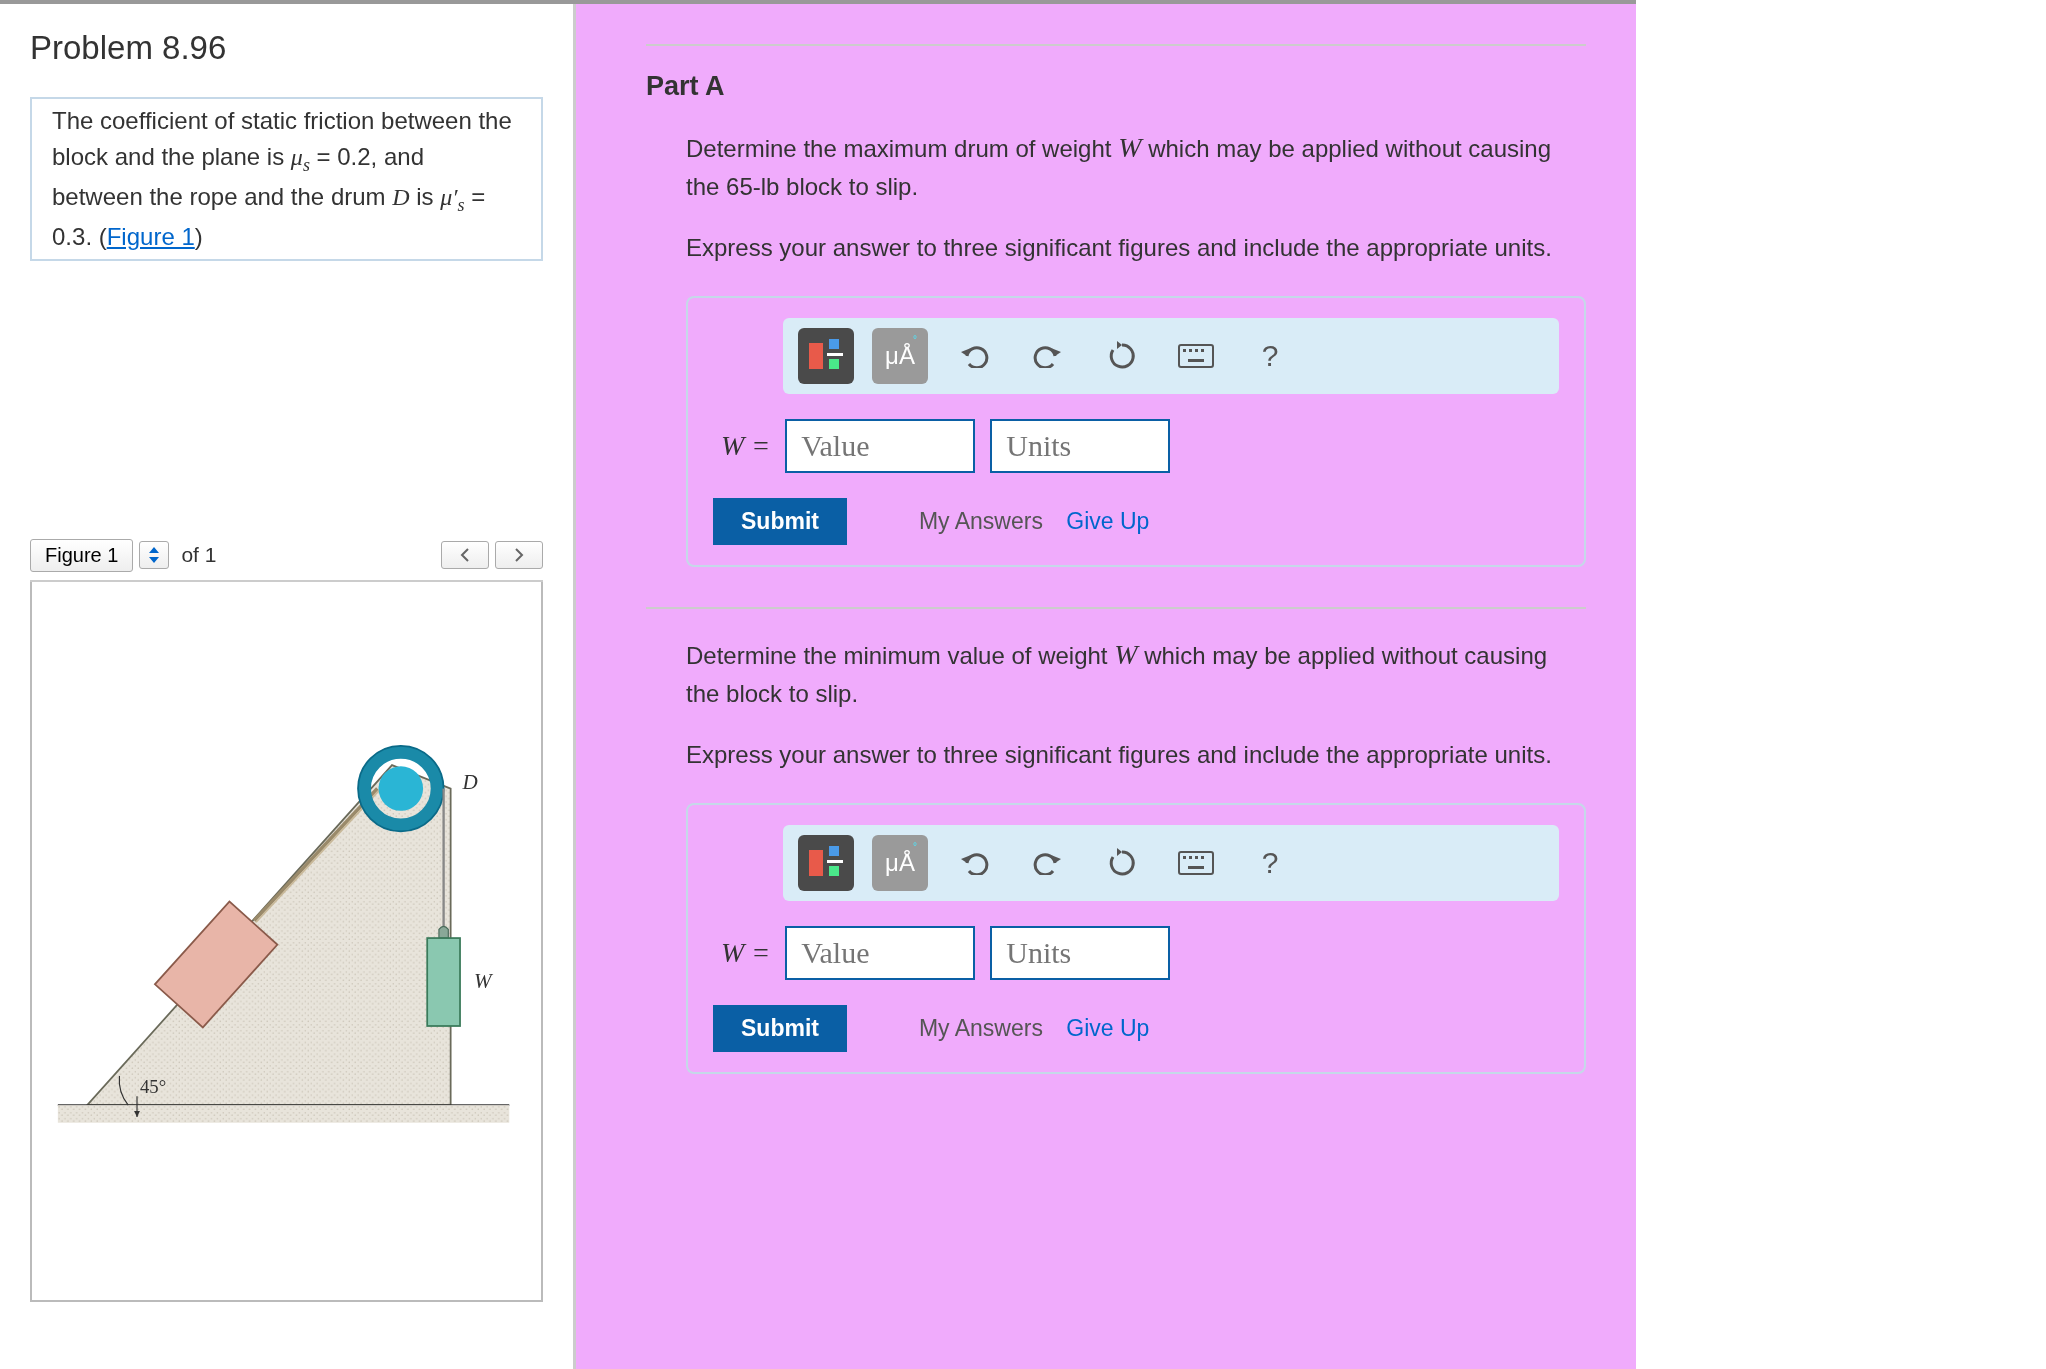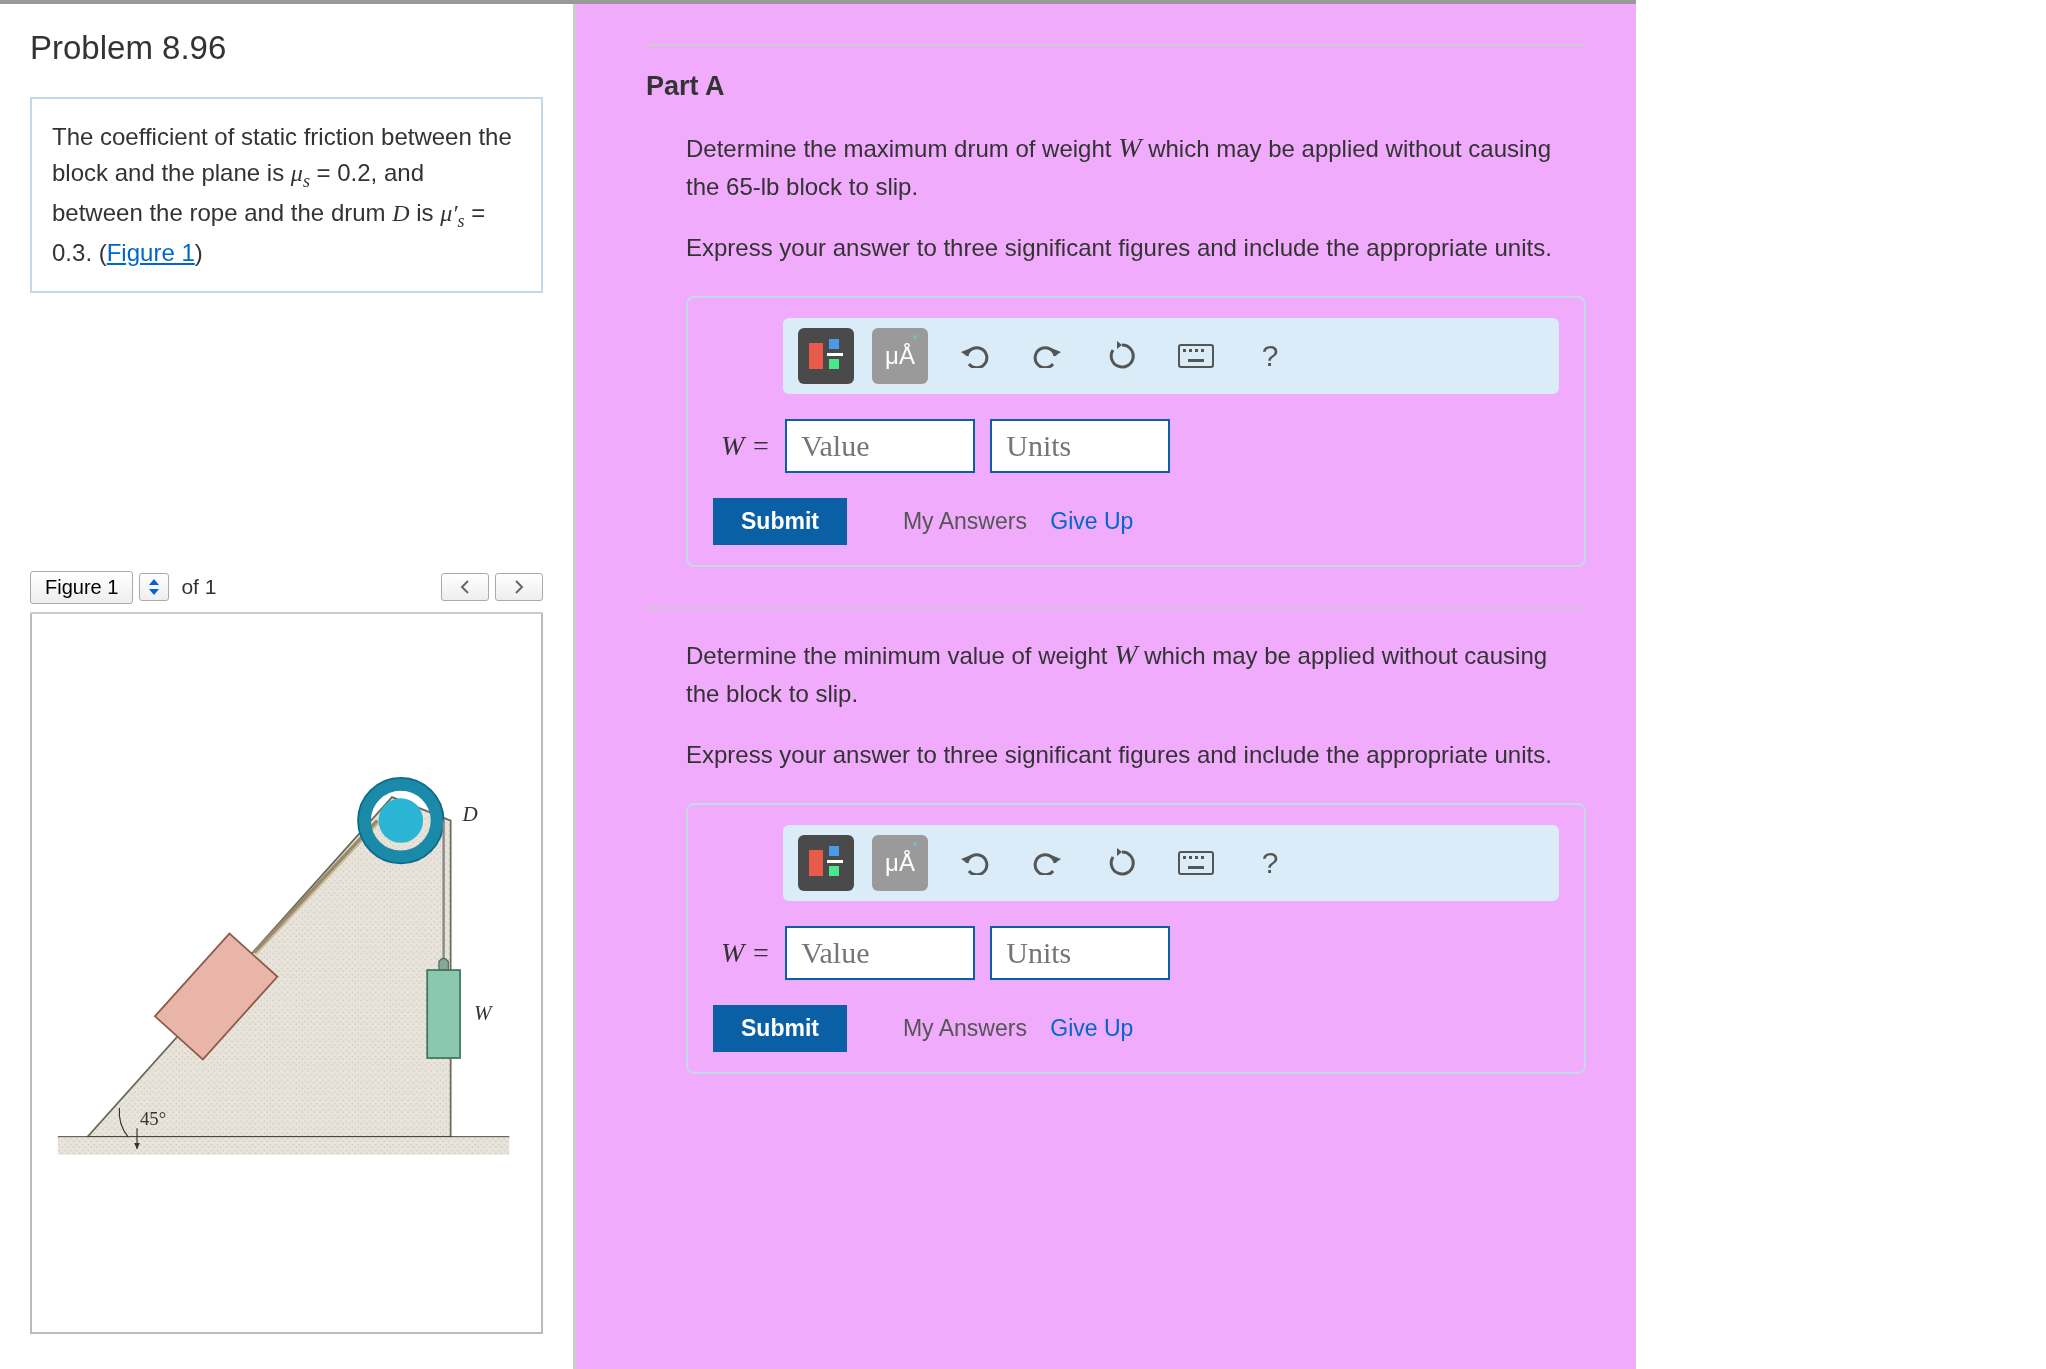--- a/index.html
+++ b/index.html
@@ -1,21 +1,21 @@
 <!DOCTYPE html>
 <html><head>
 <meta charset="utf-8">
 <style>
 * { box-sizing: border-box; margin: 0; padding: 0; }
 body { font-family: Arial, Helvetica, sans-serif; background: #fff; color: #333; font-size: 21px; }
 .container { display: flex; width: 1636px; height: 1369px; border-top: 4px solid #999; }
 .left-panel { width: 895px; border-right: 3px solid #ccc; padding: 25px 30px; background: #fff; }
 .right-panel { flex: 1; padding: 40px 50px 20px 70px; background: #f0abfc; }
 .problem-title { font-size: 33px; font-weight: normal; color: #333; margin-bottom: 30px; }
-.problem-box { border: 2px solid #c5d8e8; background: #fff; padding: 20px 20px; font-size: 24px; line-height: 1.5; color: #333; margin-bottom: 40px; }
+.problem-box { border: 2px solid #c5d8e8; background: #fff; padding: 4px 20px; font-size: 24px; line-height: 1.5; color: #333; margin-bottom: 40px; }
 .problem-box a { color: #0066cc; text-decoration: underline; }
 .figure-header { display: flex; align-items: center; justify-content: space-between; border-bottom: 2px solid #ccc; padding: 8px 0; }
 .figure-left { display: flex; align-items: center; gap: 6px; }
 .figure-btn { border: 1px solid #aaa; background: linear-gradient(#fff,#eee); padding: 4px 14px; font-size: 20px; border-radius: 3px; cursor: pointer; }
 .spinner-btn { border: 1px solid #aaa; background: linear-gradient(#fff,#eee); width: 30px; height: 28px; font-size: 14px; border-radius: 3px; color: #0066cc; display: flex; align-items: center; justify-content: center; cursor: pointer; }
 .nav-btns { display: flex; gap: 6px; }
 .nav-btn { border: 1px solid #aaa; background: linear-gradient(#fff,#eee); width: 48px; height: 28px; font-size: 16px; border-radius: 3px; display: flex; align-items: center; justify-content: center; cursor: pointer; }
 .figure-body { border: 2px solid #bbb; border-top: none; padding: 20px; height: 720px; background: #fff; }
 .of-text { font-size: 21px; padding: 0 6px; }
 .part-divider { border-top: 2px solid #ccc; margin: 0 0 25px 0; }
@@ -25,21 +25,21 @@
 .answer-box { border: 2px solid #c5d8e8; border-radius: 8px; padding: 20px 25px; margin-left: 40px; margin-bottom: 25px; width: 900px; }
 .toolbar { background: #d9ecf7; border-radius: 6px; padding: 10px 15px; display: flex; align-items: center; gap: 18px; margin-bottom: 25px; margin-left: 70px; }
 .tool-btn { width: 56px; height: 56px; border-radius: 6px; display: flex; align-items: center; justify-content: center; cursor: pointer; font-size: 26px; color: #555; }
 .tool-btn.dark { background: #4a4a4a; color: #fff; }
 .tool-btn.gray { background: #9a9a9a; color: #fff; font-size: 24px; }
 .answer-row { display: flex; align-items: center; gap: 15px; margin-bottom: 25px; padding-left: 8px; }
 .answer-label { font-size: 28px; font-style: italic; font-family: 'Times New Roman', serif; }
 .answer-input { border: 2px solid #0a5fa5; padding: 8px 14px; font-size: 30px; color: #aaa; font-family: 'Times New Roman', serif; height: 54px; }
 .value-input { width: 190px; }
 .units-input { width: 180px; }
-.submit-row { display: flex; align-items: center; gap: 56px; }
+.submit-row { display: flex; align-items: center; gap: 72px; }
 .submit-btn { background: #0a5fa5; color: #fff; border: none; padding: 10px 28px; font-size: 23px; font-weight: bold; cursor: pointer; }
 .my-answers { font-size: 23px; color: #555; }
 .give-up { font-size: 23px; color: #0066cc; cursor: pointer; }
 .italic-var { font-family: 'Times New Roman', serif; font-style: italic; }
 .sub { font-size: 0.75em; vertical-align: sub; }
 .template-tool-svg { width: 38px; height: 38px; }
 .keyboard-svg { width: 36px; height: 24px; }
 </style>
 </head>
 <body>

